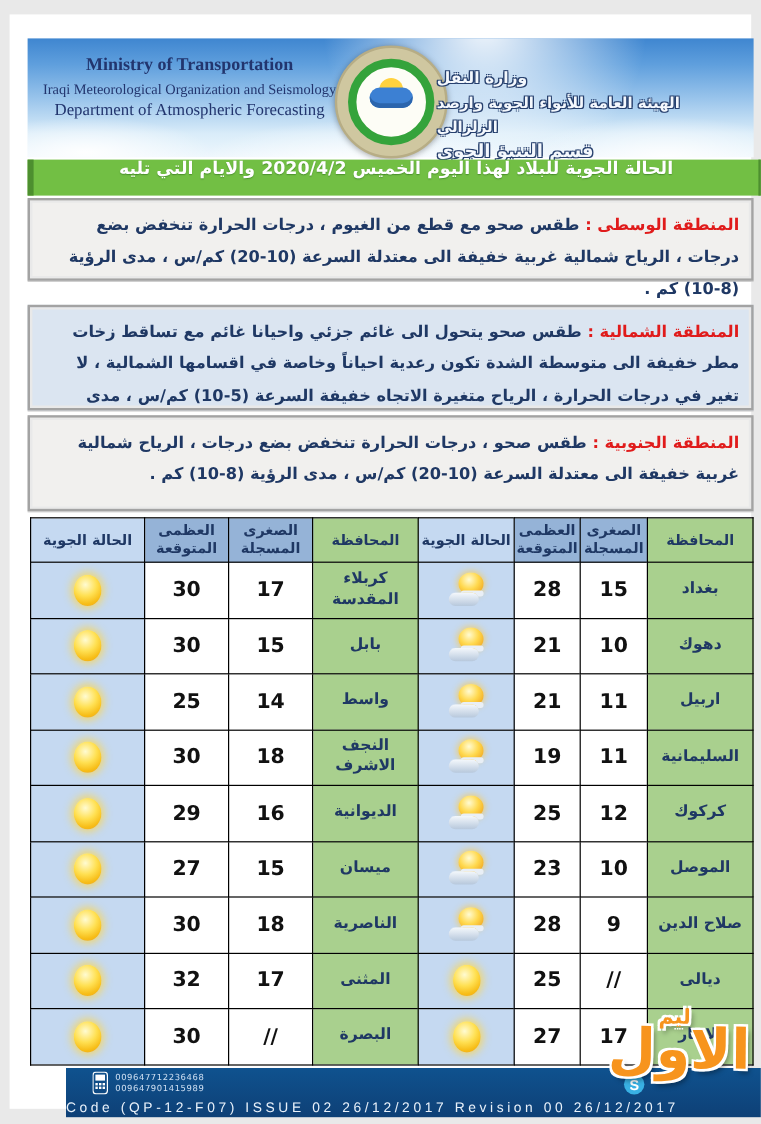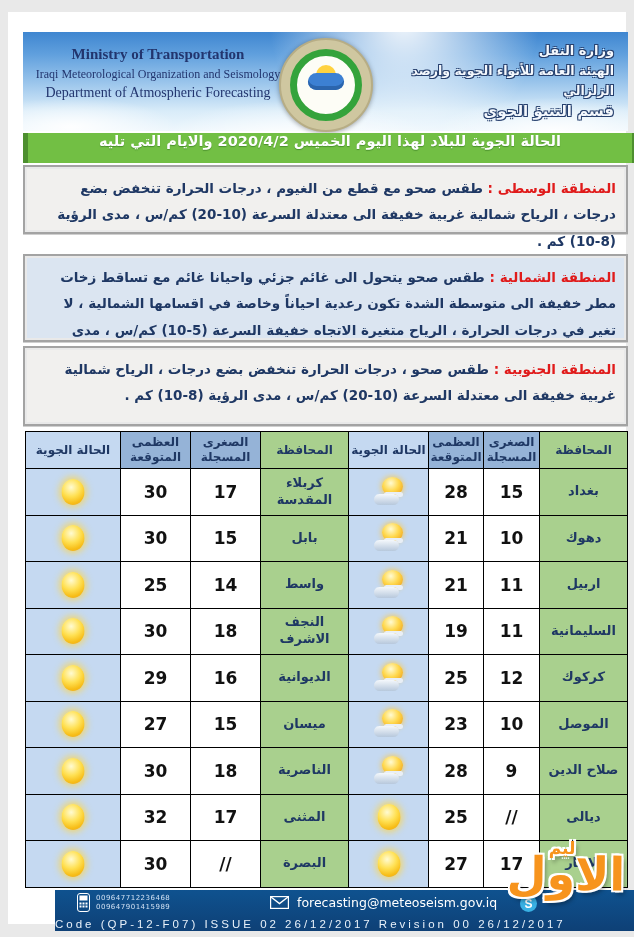--- a/index.html
+++ b/index.html
@@ -14,21 +14,21 @@
       radial-gradient(ellipse 150px 42px at 8% 96%, rgba(255,255,255,.95), rgba(255,255,255,0) 70%),
       radial-gradient(ellipse 190px 55px at 45% 108%, rgba(255,255,255,.92), rgba(255,255,255,0) 70%),
       radial-gradient(ellipse 170px 48px at 88% 100%, rgba(255,255,255,.9), rgba(255,255,255,0) 70%),
       linear-gradient(180deg,#3f86d0 0%,#5f9fdd 22%,#9cc6ec 52%,#d9ecf9 80%,#eef7fd 100%);
   }
   .en-block{position:absolute;left:10px;top:12px;width:250px;text-align:center;color:#22356e;
     font-family:"Liberation Serif",serif;line-height:1.45;}
   .en1{font-size:15px;font-weight:bold;}
   .en2{font-size:12px;}
   .en3{font-size:14px;}
-  .ar-block{position:absolute;right:14px;top:9px;width:250px;text-align:right;direction:rtl;
+  .ar-block{position:absolute;right:14px;top:24px;width:250px;text-align:left;direction:rtl;
     color:#f4f8fd;font-weight:bold;line-height:1.55;
     text-shadow:1px 1px 0 #27406e, -1px -1px 0 #27406e, 1px -1px 0 #27406e, -1px 1px 0 #27406e;}
   .ar1{font-size:13px;}
   .ar2{font-size:12.5px;}
   .ar3{font-size:15px;}
 
   .logo{position:absolute;left:50%;top:6px;transform:translateX(-50%);width:90px;height:90px;border-radius:50%;
     background:#cfc7a0;border:2px solid #b7ad85;display:flex;align-items:center;justify-content:center;
     box-shadow:0 1px 5px rgba(0,0,0,.35);}
   .logo-inner{width:58px;height:58px;border-radius:50%;background:#fdfdf6;border:7px solid #34a33b;position:relative;}
@@ -275,27 +275,20 @@
               <rect x="8.5" y="9.5" width="2" height="2" fill="#ffffff"></rect>
             <rect x="2.5" y="12.5" width="2" height="2" fill="#ffffff"></rect>
               <rect x="5.5" y="12.5" width="2" height="2" fill="#ffffff"></rect>
               <rect x="8.5" y="12.5" width="2" height="2" fill="#ffffff"></rect>
           </svg>
           <div class="f-phone-nums">
             <span>009647712236468</span>
             <span>009647901415989</span>
           </div>
         </div>
-        <div class="f-mail">
-          <svg width="19" height="13" viewBox="0 0 19 13">
-            <rect x="0.5" y="0.5" width="18" height="12" fill="none" stroke="#ffffff" stroke-width="1.4"></rect>
-            <path d="M1 1 L9.5 7.5 L18 1" fill="none" stroke="#ffffff" stroke-width="1.4"></path>
-          </svg>
-          <span>forecasting@meteoseism.gov.iq</span>
-        </div>
         <div class="f-skype">
           <span class="skype-circle">S</span>
         </div>
       </div>
       <div class="f-code">Code  (QP-12-F07)  ISSUE  02  26/12/2017  Revision  00  26/12/2017</div>
     </div>
 
   </div>
 
   <div class="watermark">

